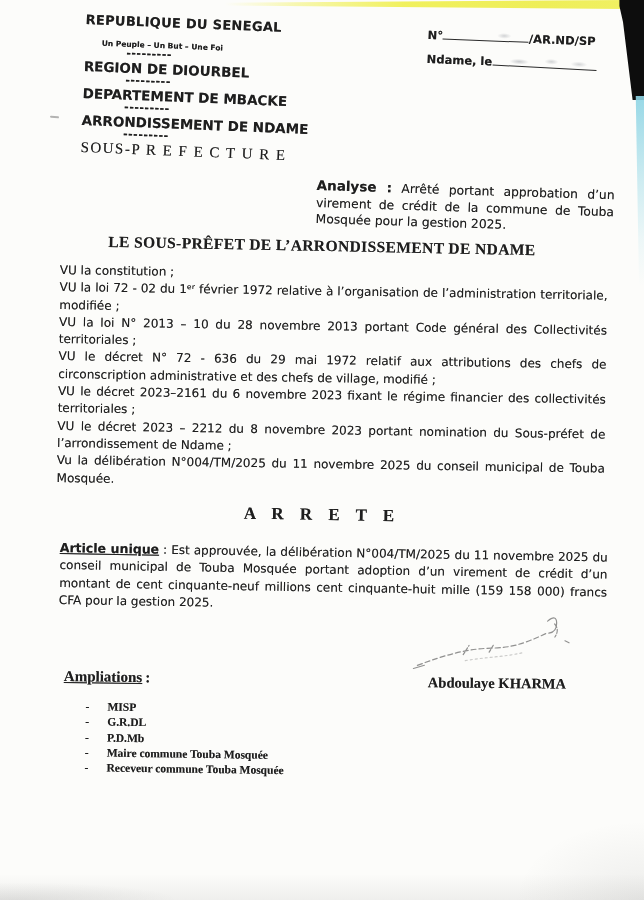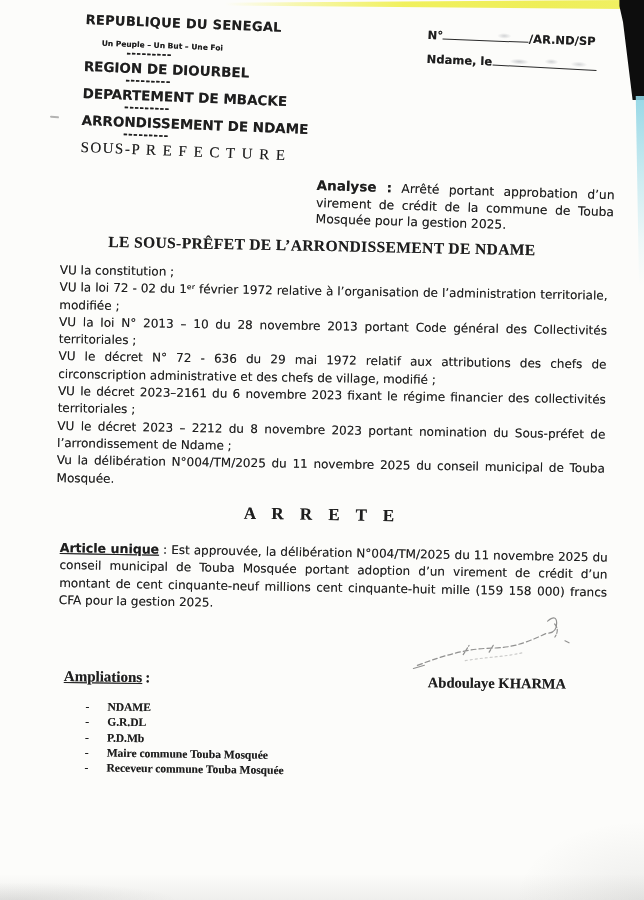--- a/index.html
+++ b/index.html
@@ -161,21 +161,21 @@
   </svg>
   <div class="abs signatory">Abdoulaye KHARMA</div>
 
   <div class="abs ampliations">
     <div class="amp-title">
       <span class="u">Ampliations</span><span class="amp-colon">:</span>
     </div>
     <div class="amp-list">
         <div class="amp-row">
         <span class="amp-dash">-</span>
-          <span class="amp-label">NDAME</span>
+          <span class="amp-label">MISP</span>
       </div>
         <div class="amp-row">
         <span class="amp-dash">-</span>
           <span class="amp-label">G.R.DL</span>
       </div>
         <div class="amp-row">
         <span class="amp-dash">-</span>
           <span class="amp-label">P.D.Mb</span>
       </div>
         <div class="amp-row">

